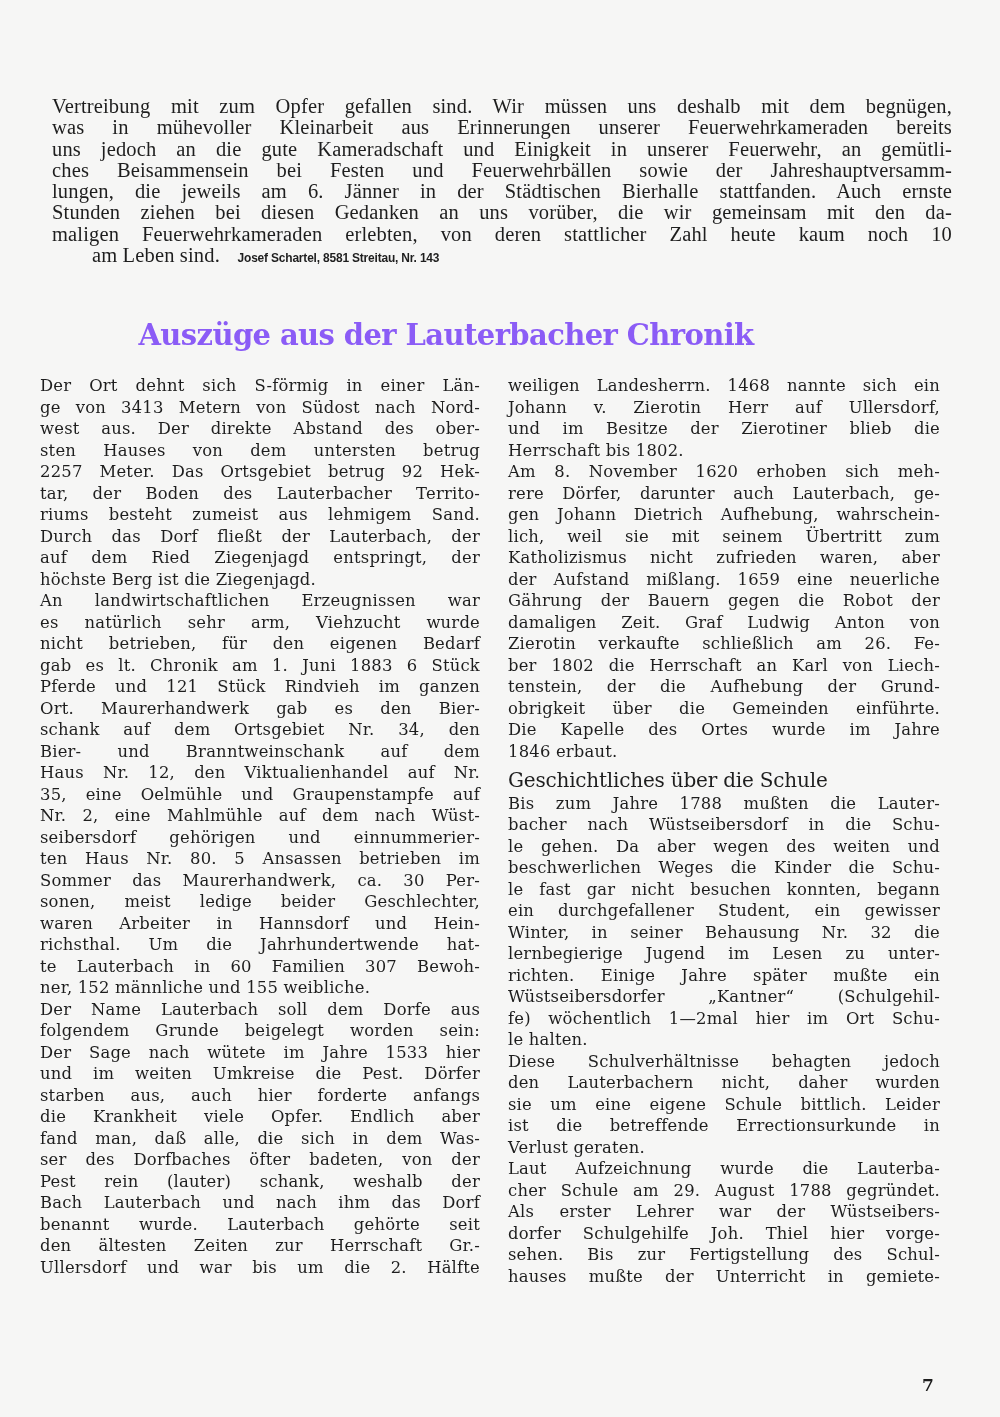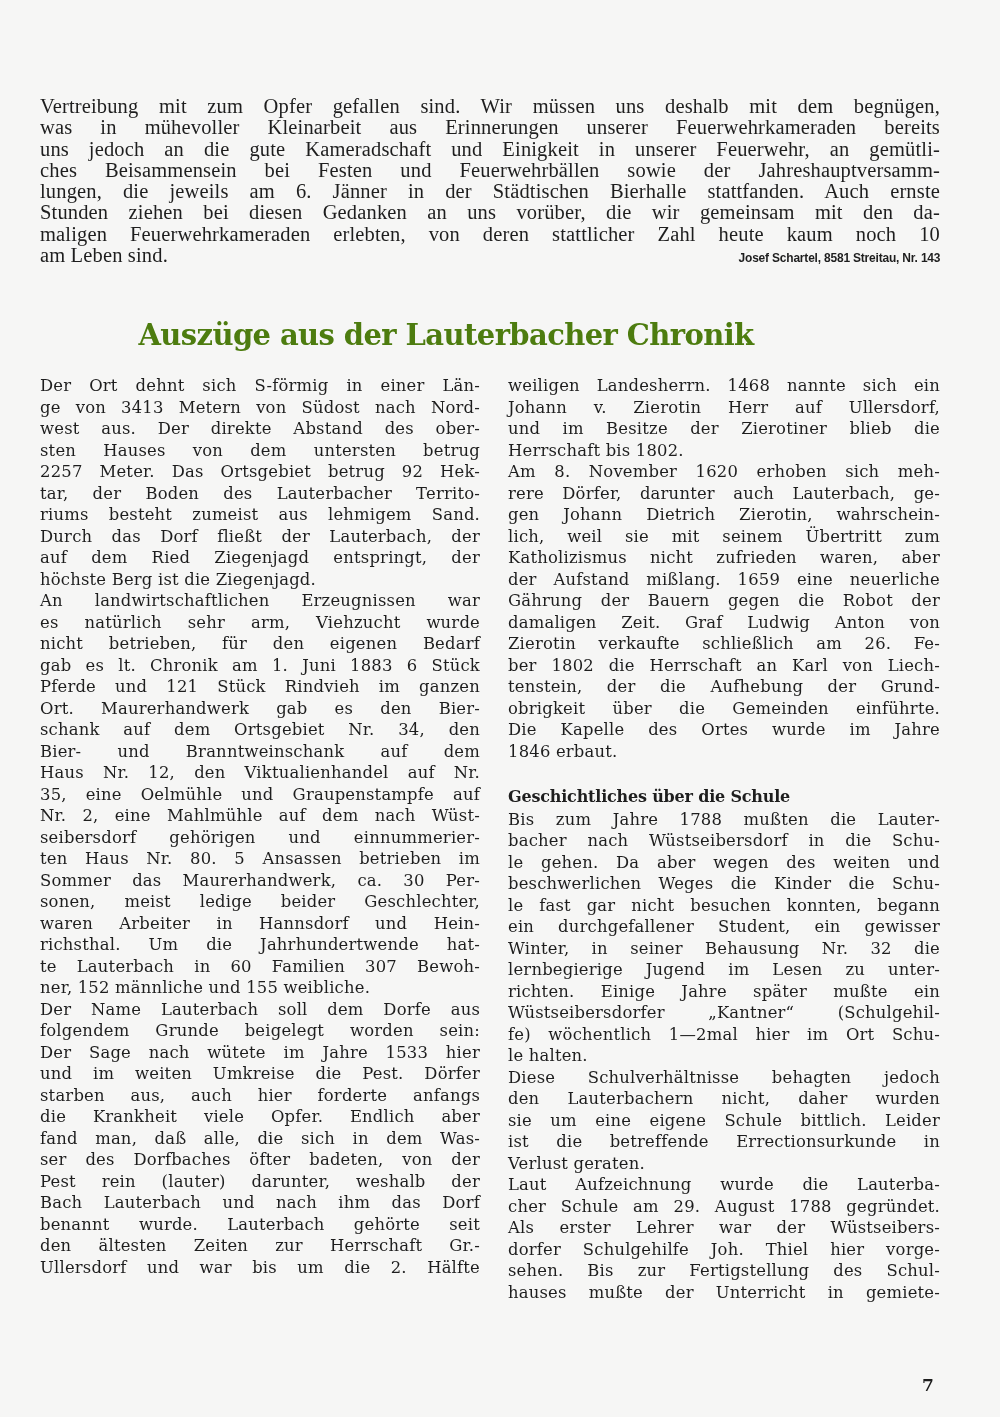--- a/index.html
+++ b/index.html
@@ -1,44 +1,44 @@
 <!DOCTYPE html>
 <html><head>
 <meta charset="utf-8">
 <style>
   html, body { margin:0; padding:0; }
   body {
     width:1000px; height:1417px; background:#f6f6f5; position:relative; overflow:hidden;
     color:#1e1e1e;
   }
   .intro {
-    position:absolute; left:40px; top:96px; width:900px;
+    position:absolute; left:52px; top:96px; width:900px;
     font-family:"Liberation Serif", serif; font-size:20.5px; line-height:21.3px;
     text-align:justify; letter-spacing:0.15px;
   }
   .intro .line { display:block; white-space:nowrap; text-align-last:justify; }
-  .intro .last-row { display:flex; justify-content:space-between; align-items:baseline; white-space:nowrap; }
+  .intro .last-row { display:flex; justify-content:flex-start; align-items:baseline; white-space:nowrap;margin-left:40px; }
   .signature { font-family:"Liberation Sans", sans-serif; font-size:13px; font-weight:bold; letter-spacing:-0.2px; transform:scaleX(0.92); transform-origin:right; }
   .title {
     position:absolute; left:0; width:892px; top:318px; text-align:center;
     font-family:"DejaVu Serif", serif; font-weight:bold; font-size:29px; letter-spacing:-0.6px;
-    color:#4d7c0f;
+    color:#8b5cf6;
   }
   .col {
     position:absolute; top:375px; width:440px;
     font-family:"DejaVu Serif", serif; font-size:16.4px; line-height:21.5px;
     letter-spacing:0.2px;
   }
   .col.left { left:40px; }
   .col.right { left:508px; width:432px; }
   .col .line { display:block; white-space:nowrap; text-align:justify; text-align-last:justify; }
   .col .line.end { text-align-last:left; }
   .subheading {
-    display:block; font-family:"DejaVu Serif", serif; font-weight:bold; font-size:16px;
-    margin-top:24px; margin-bottom:1px; letter-spacing:-0.2px;
+    display:block; font-family:"DejaVu Serif", serif; font-weight:normal; font-size:20px;
+    margin-top:8px; margin-bottom:1px; letter-spacing:-0.2px;
   }
   .page-number {
     position:absolute; left:922px; top:1375px; font-family:"DejaVu Serif", serif;
     font-weight:bold; font-size:17px;
   }
 </style>
 </head>
 <body>
 
 <div class="intro">
@@ -88,36 +88,36 @@
     <span class="line">te Lauterbach in 60 Familien 307 Bewoh-</span>
     <span class="line end">ner, 152 männliche und 155 weibliche.</span>
     <span class="line">Der Name Lauterbach soll dem Dorfe aus</span>
     <span class="line">folgendem Grunde beigelegt worden sein:</span>
     <span class="line">Der Sage nach wütete im Jahre 1533 hier</span>
     <span class="line">und im weiten Umkreise die Pest. Dörfer</span>
     <span class="line">starben aus, auch hier forderte anfangs</span>
     <span class="line">die Krankheit viele Opfer. Endlich aber</span>
     <span class="line">fand man, daß alle, die sich in dem Was-</span>
     <span class="line">ser des Dorfbaches öfter badeten, von der</span>
-    <span class="line">Pest rein (lauter) darunter, weshalb der</span>
+    <span class="line">Pest rein (lauter) schank, weshalb der</span>
     <span class="line">Bach Lauterbach und nach ihm das Dorf</span>
     <span class="line">benannt wurde. Lauterbach gehörte seit</span>
     <span class="line">den ältesten Zeiten zur Herrschaft Gr.-</span>
     <span class="line">Ullersdorf und war bis um die 2. Hälfte</span>
   </div>
 
 <div class="col right">
   <div id="right-col-a">
       <span class="line">weiligen Landesherrn. 1468 nannte sich ein</span>
       <span class="line">Johann v. Zierotin Herr auf Ullersdorf,</span>
       <span class="line">und im Besitze der Zierotiner blieb die</span>
       <span class="line end">Herrschaft bis 1802.</span>
       <span class="line">Am 8. November 1620 erhoben sich meh-</span>
       <span class="line">rere Dörfer, darunter auch Lauterbach, ge-</span>
-      <span class="line">gen Johann Dietrich Zierotin, wahrschein-</span>
+      <span class="line">gen Johann Dietrich Aufhebung, wahrschein-</span>
       <span class="line">lich, weil sie mit seinem Übertritt zum</span>
       <span class="line">Katholizismus nicht zufrieden waren, aber</span>
       <span class="line">der Aufstand mißlang. 1659 eine neuerliche</span>
       <span class="line">Gährung der Bauern gegen die Robot der</span>
       <span class="line">damaligen Zeit. Graf Ludwig Anton von</span>
       <span class="line">Zierotin verkaufte schließlich am 26. Fe-</span>
       <span class="line">ber 1802 die Herrschaft an Karl von Liech-</span>
       <span class="line">tenstein, der die Aufhebung der Grund-</span>
       <span class="line">obrigkeit über die Gemeinden einführte.</span>
       <span class="line">Die Kapelle des Ortes wurde im Jahre</span>

